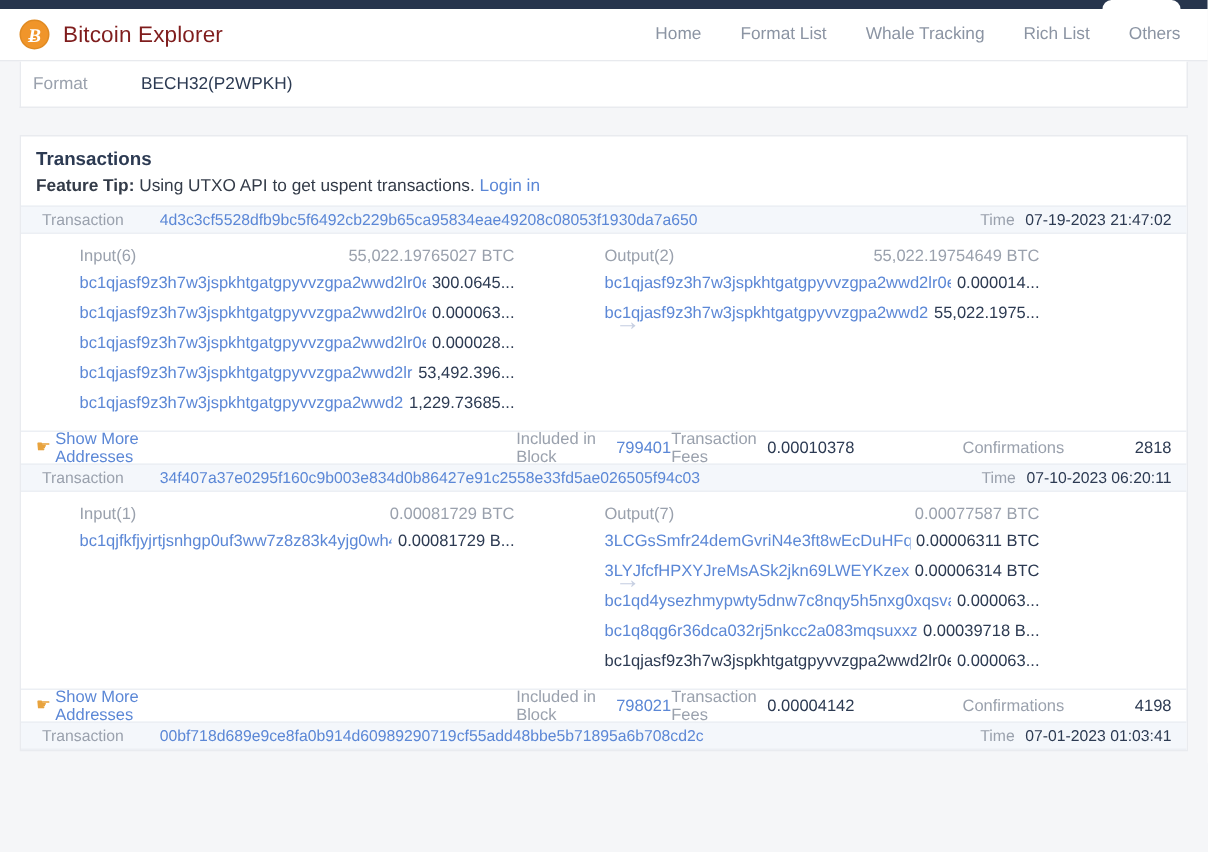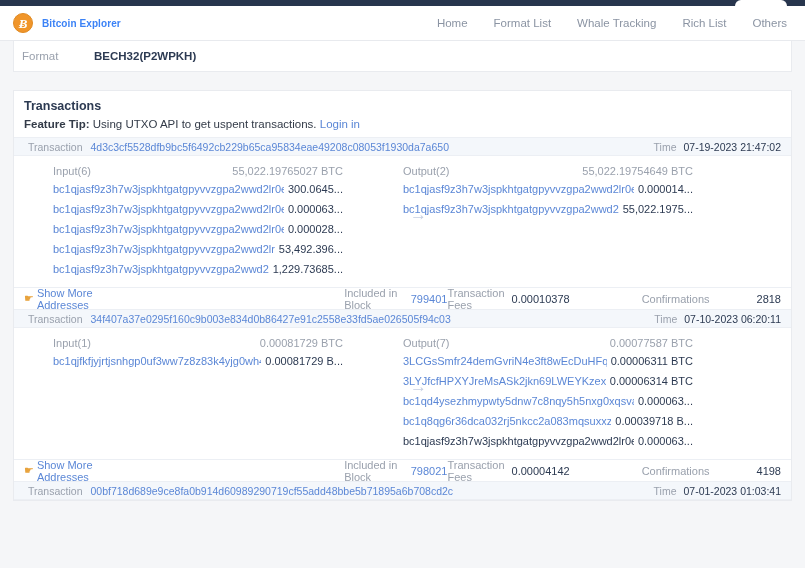--- a/index.html
+++ b/index.html
@@ -39,23 +39,23 @@
     background: #f0952a;
     border: 1px solid #e08a22;
     display: flex; align-items: center; justify-content: center;
     color: #ffffff; font-size: 13px; font-weight: bold;
     font-family: "Liberation Serif", serif;
     font-style: italic;
     line-height: 1;
   }
   .brand-title {
     margin-left: 9px;
-    font-size: 10px;
-    font-weight: bold;
-    color: #3b82f6;
+    font-size: 15px;
+    font-weight: normal;
+    color: #7f1d1d;
     letter-spacing: .1px;
   }
   .nav {
     margin-left: auto;
     display: flex; align-items: center;
     padding-right: 8px;
   }
   .nav-link {
     color: #8b94a3;
     font-size: 11.5px;
@@ -80,21 +80,21 @@
     padding: 0 0 0 8px;
   }
   .kv-key {
     width: 72px;
     color: #9aa1ad;
     font-size: 11.5px;
   }
   .kv-val {
     color: #2c3a52;
     font-size: 11.5px;
-    font-weight: 700;
+    font-weight: 400;
   }
 
   
   .tx-panel {
     position: absolute; left: 13px; top: 90px;
     width: 779px;
     background: #ffffff;
     border: 1px solid #e9ebef;
   }
   .tx-panel-head { padding: 8px 10px 7px 10px; }
@@ -117,21 +117,21 @@
     border-top: 1px solid #eceff4;
     border-bottom: 1px solid #eceff4;
     height: 19px;
     display: flex; align-items: center;
     padding: 0 10px 0 14px;
     font-size: 10.5px;
   }
   .lbl { color: #9aa1ad; }
   .hash {
     color: #5b87d6;
-    margin-left: 8px;
+    margin-left: 24px;
     cursor: pointer;
     font-size: 10.5px;
   }
   .tx-head .time-wrap { margin-left: auto; display: flex; align-items: center; }
   .time-val { color: #2c3a52; margin-left: 7px; font-size: 10.5px; }
 
   .tx-body {
     display: flex;
     align-items: flex-start;
     padding: 9px 0 4px 0;

